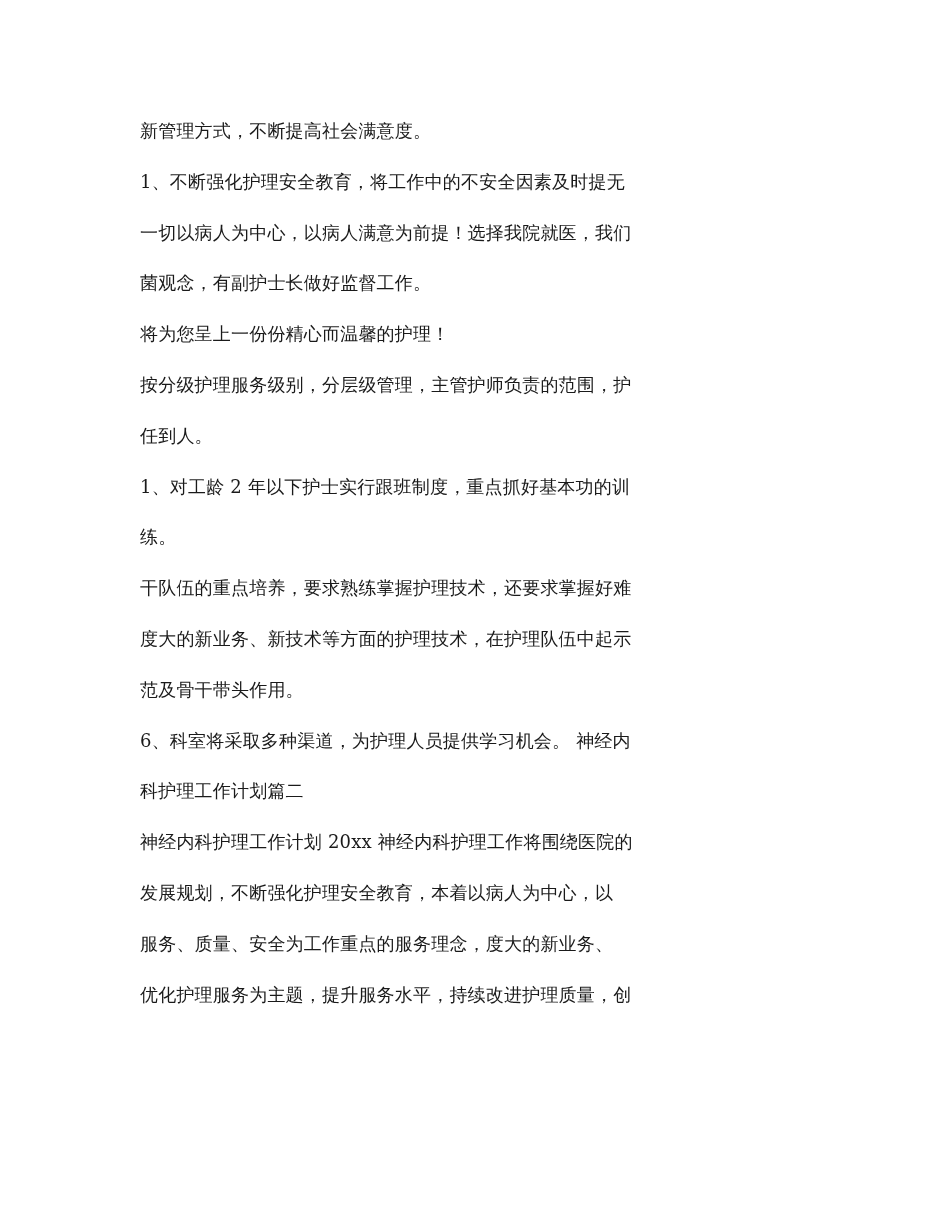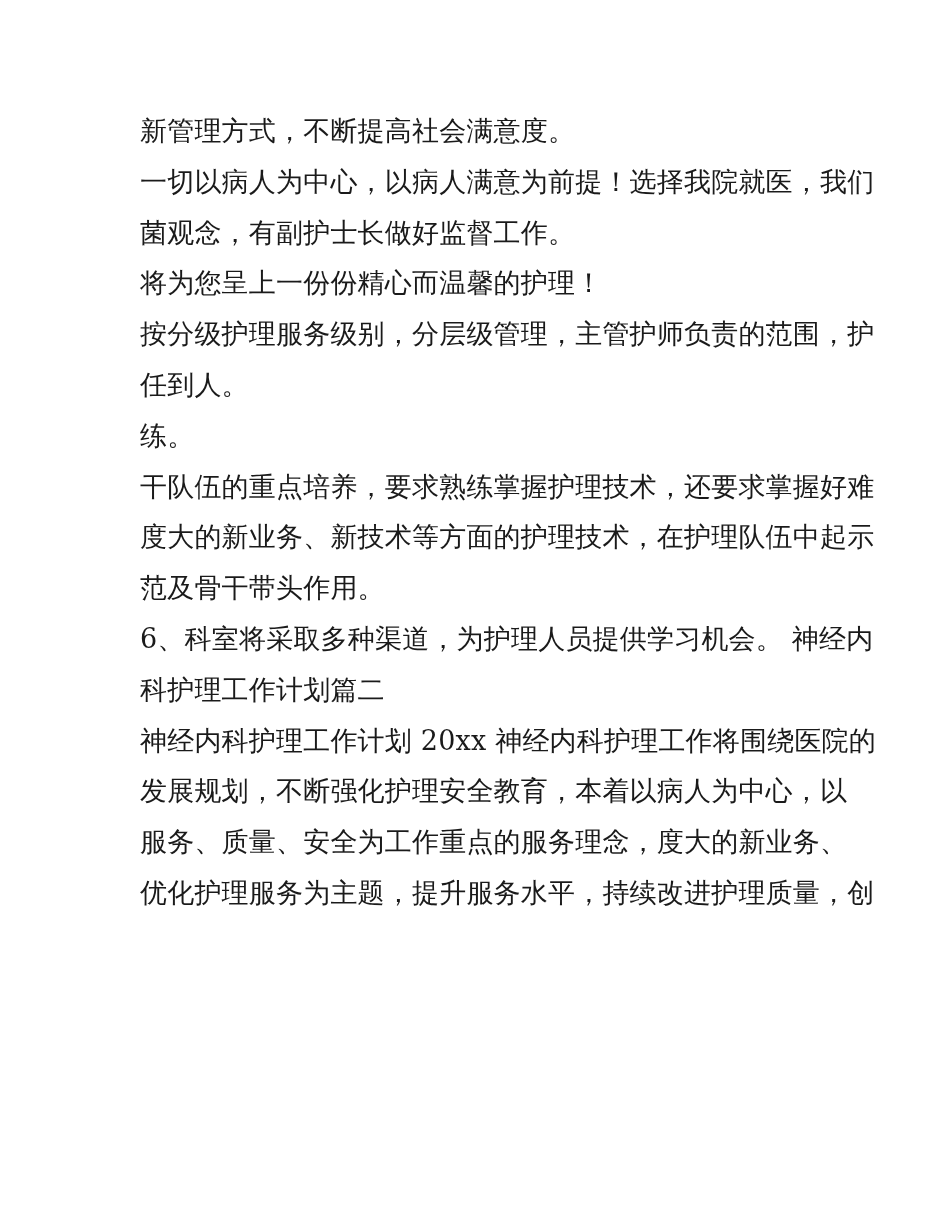--- a/index.html
+++ b/index.html
@@ -12,41 +12,43 @@
       height: 1229px;
       position: relative;
       overflow: hidden;
     }
     .page {
       position: absolute;
       left: 140px;
       top: 106px;
       width: 680px;
       font-family: "DejaVu Serif", "Liberation Serif", serif;
-      font-size: 27px;
+      font-size: 18px;
       color: #1a1a1a;
       line-height: 50.8px;
       letter-spacing: 0.2px;
     }
     .line {
       display: block;
       white-space: nowrap;
       height: 50.8px;
     }
   </style>
 </head>
 <body>
 
 <div class="page">
   <span class="line">新管理方式，不断提高社会满意度。</span>
+  <span class="line">1、不断强化护理安全教育，将工作中的不安全因素及时提无</span>
   <span class="line">一切以病人为中心，以病人满意为前提！选择我院就医，我们</span>
   <span class="line">菌观念，有副护士长做好监督工作。</span>
   <span class="line">将为您呈上一份份精心而温馨的护理！</span>
   <span class="line">按分级护理服务级别，分层级管理，主管护师负责的范围，护</span>
   <span class="line">任到人。</span>
+  <span class="line">1、对工龄 2 年以下护士实行跟班制度，重点抓好基本功的训</span>
   <span class="line">练。</span>
   <span class="line">干队伍的重点培养，要求熟练掌握护理技术，还要求掌握好难</span>
   <span class="line">度大的新业务、新技术等方面的护理技术，在护理队伍中起示</span>
   <span class="line">范及骨干带头作用。</span>
   <span class="line">6、科室将采取多种渠道，为护理人员提供学习机会。 神经内</span>
   <span class="line">科护理工作计划篇二</span>
   <span class="line">神经内科护理工作计划 20xx 神经内科护理工作将围绕医院的</span>
   <span class="line">发展规划，不断强化护理安全教育，本着以病人为中心，以</span>
   <span class="line">服务、质量、安全为工作重点的服务理念，度大的新业务、</span>
   <span class="line">优化护理服务为主题，提升服务水平，持续改进护理质量，创</span>

